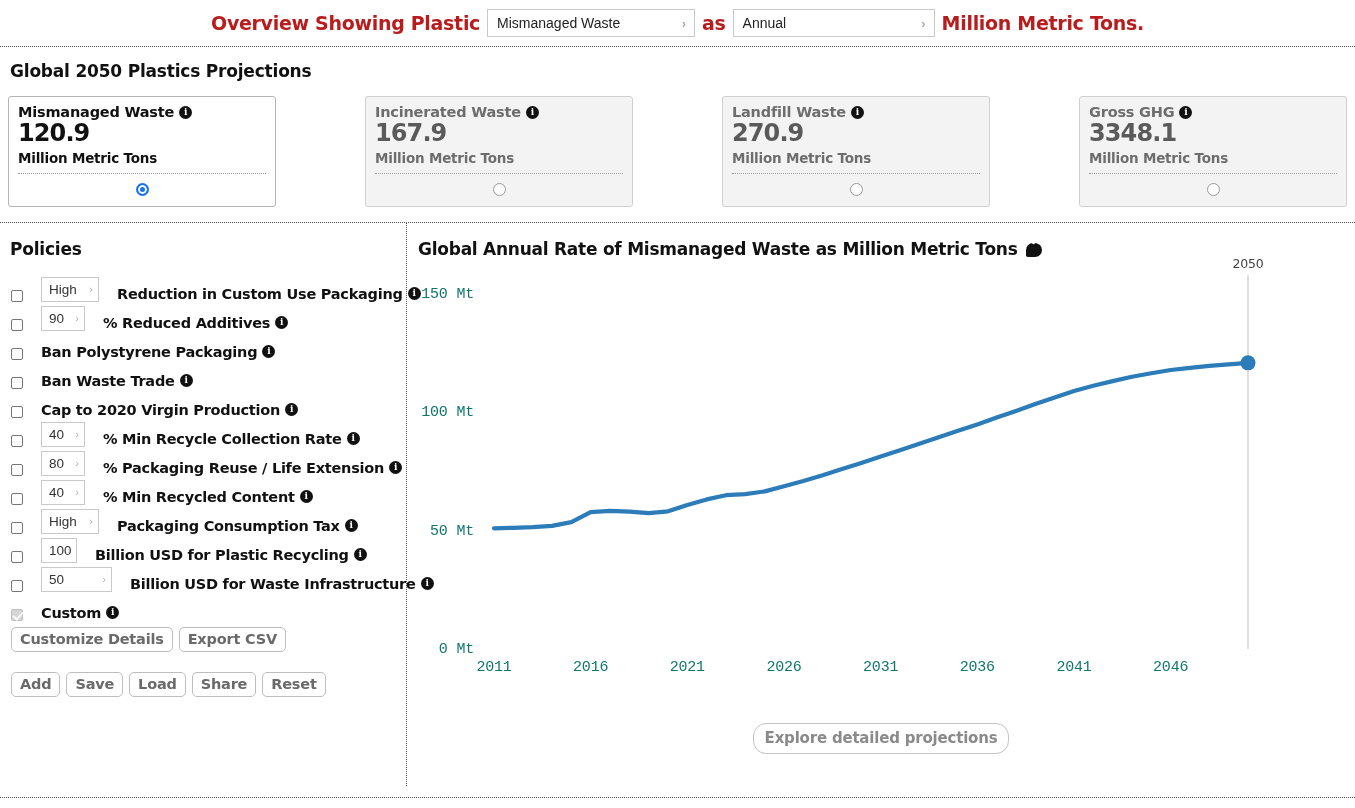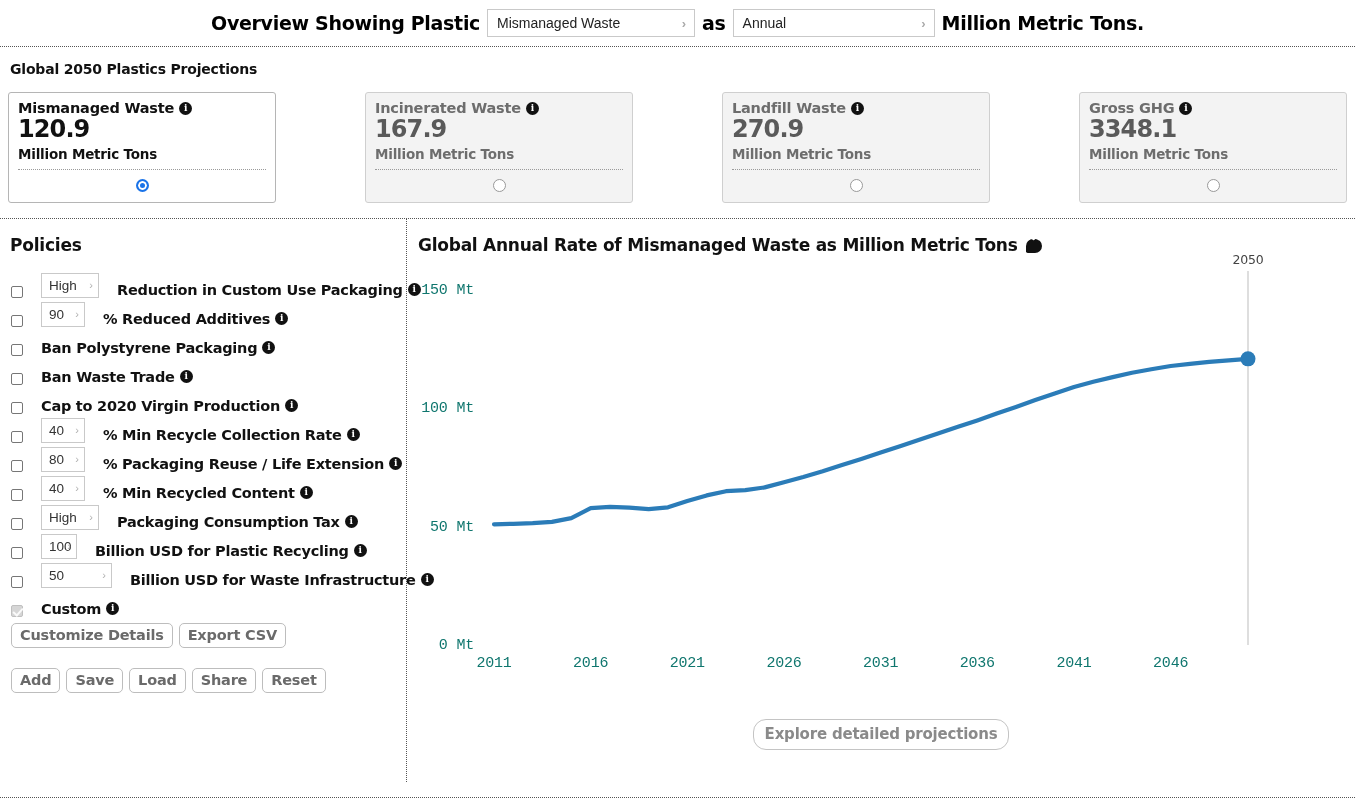--- a/index.html
+++ b/index.html
@@ -13,21 +13,21 @@
   }
 
   
   #topbar {
     height: 47px;
     display: flex; align-items: center; justify-content: center;
     gap: 7px;
     border-bottom: 1px dotted #555;
   }
   #topbar .phrase {
-    font-size: 19px; font-weight: bold; color: #000000;
+    font-size: 19px; font-weight: bold; color: #b91c1c;
     font-family: "DejaVu Sans", sans-serif; letter-spacing: -0.3px;
   }
   .sel {
     position: relative;
     border: 1px solid #c9c9c9;
     background: #fff;
     height: 28px;
     display: flex; align-items: center;
     padding: 0 24px 0 9px;
     font-size: 14px;
@@ -38,21 +38,21 @@
     position: absolute; right: 8px; top: 50%;
     transform: translateY(-50%);
     color: #aaa; font-size: 13px; font-weight: bold;
   }
   #sel-metric { width: 208px; }
   #sel-period { width: 202px; }
 
   
   #projections { padding: 14px 8px 0 8px; border-bottom: 1px dotted #555; }
   #proj-title {
-    font-size: 14px; font-weight: bold; color: #111;
+    font-size: 17px; font-weight: bold; color: #111;
     font-family: "DejaVu Sans", sans-serif;
     letter-spacing: -0.2px; margin-bottom: 15px; padding-left: 2px;
   }
   #cards { display: flex; gap: 0; justify-content: space-between; padding-bottom: 15px; }
   .card {
     width: 268px;
     border: 1px solid #cfcfcf;
     border-radius: 3px;
     padding: 7px 9px 0 9px;
     background: #f3f3f3;

